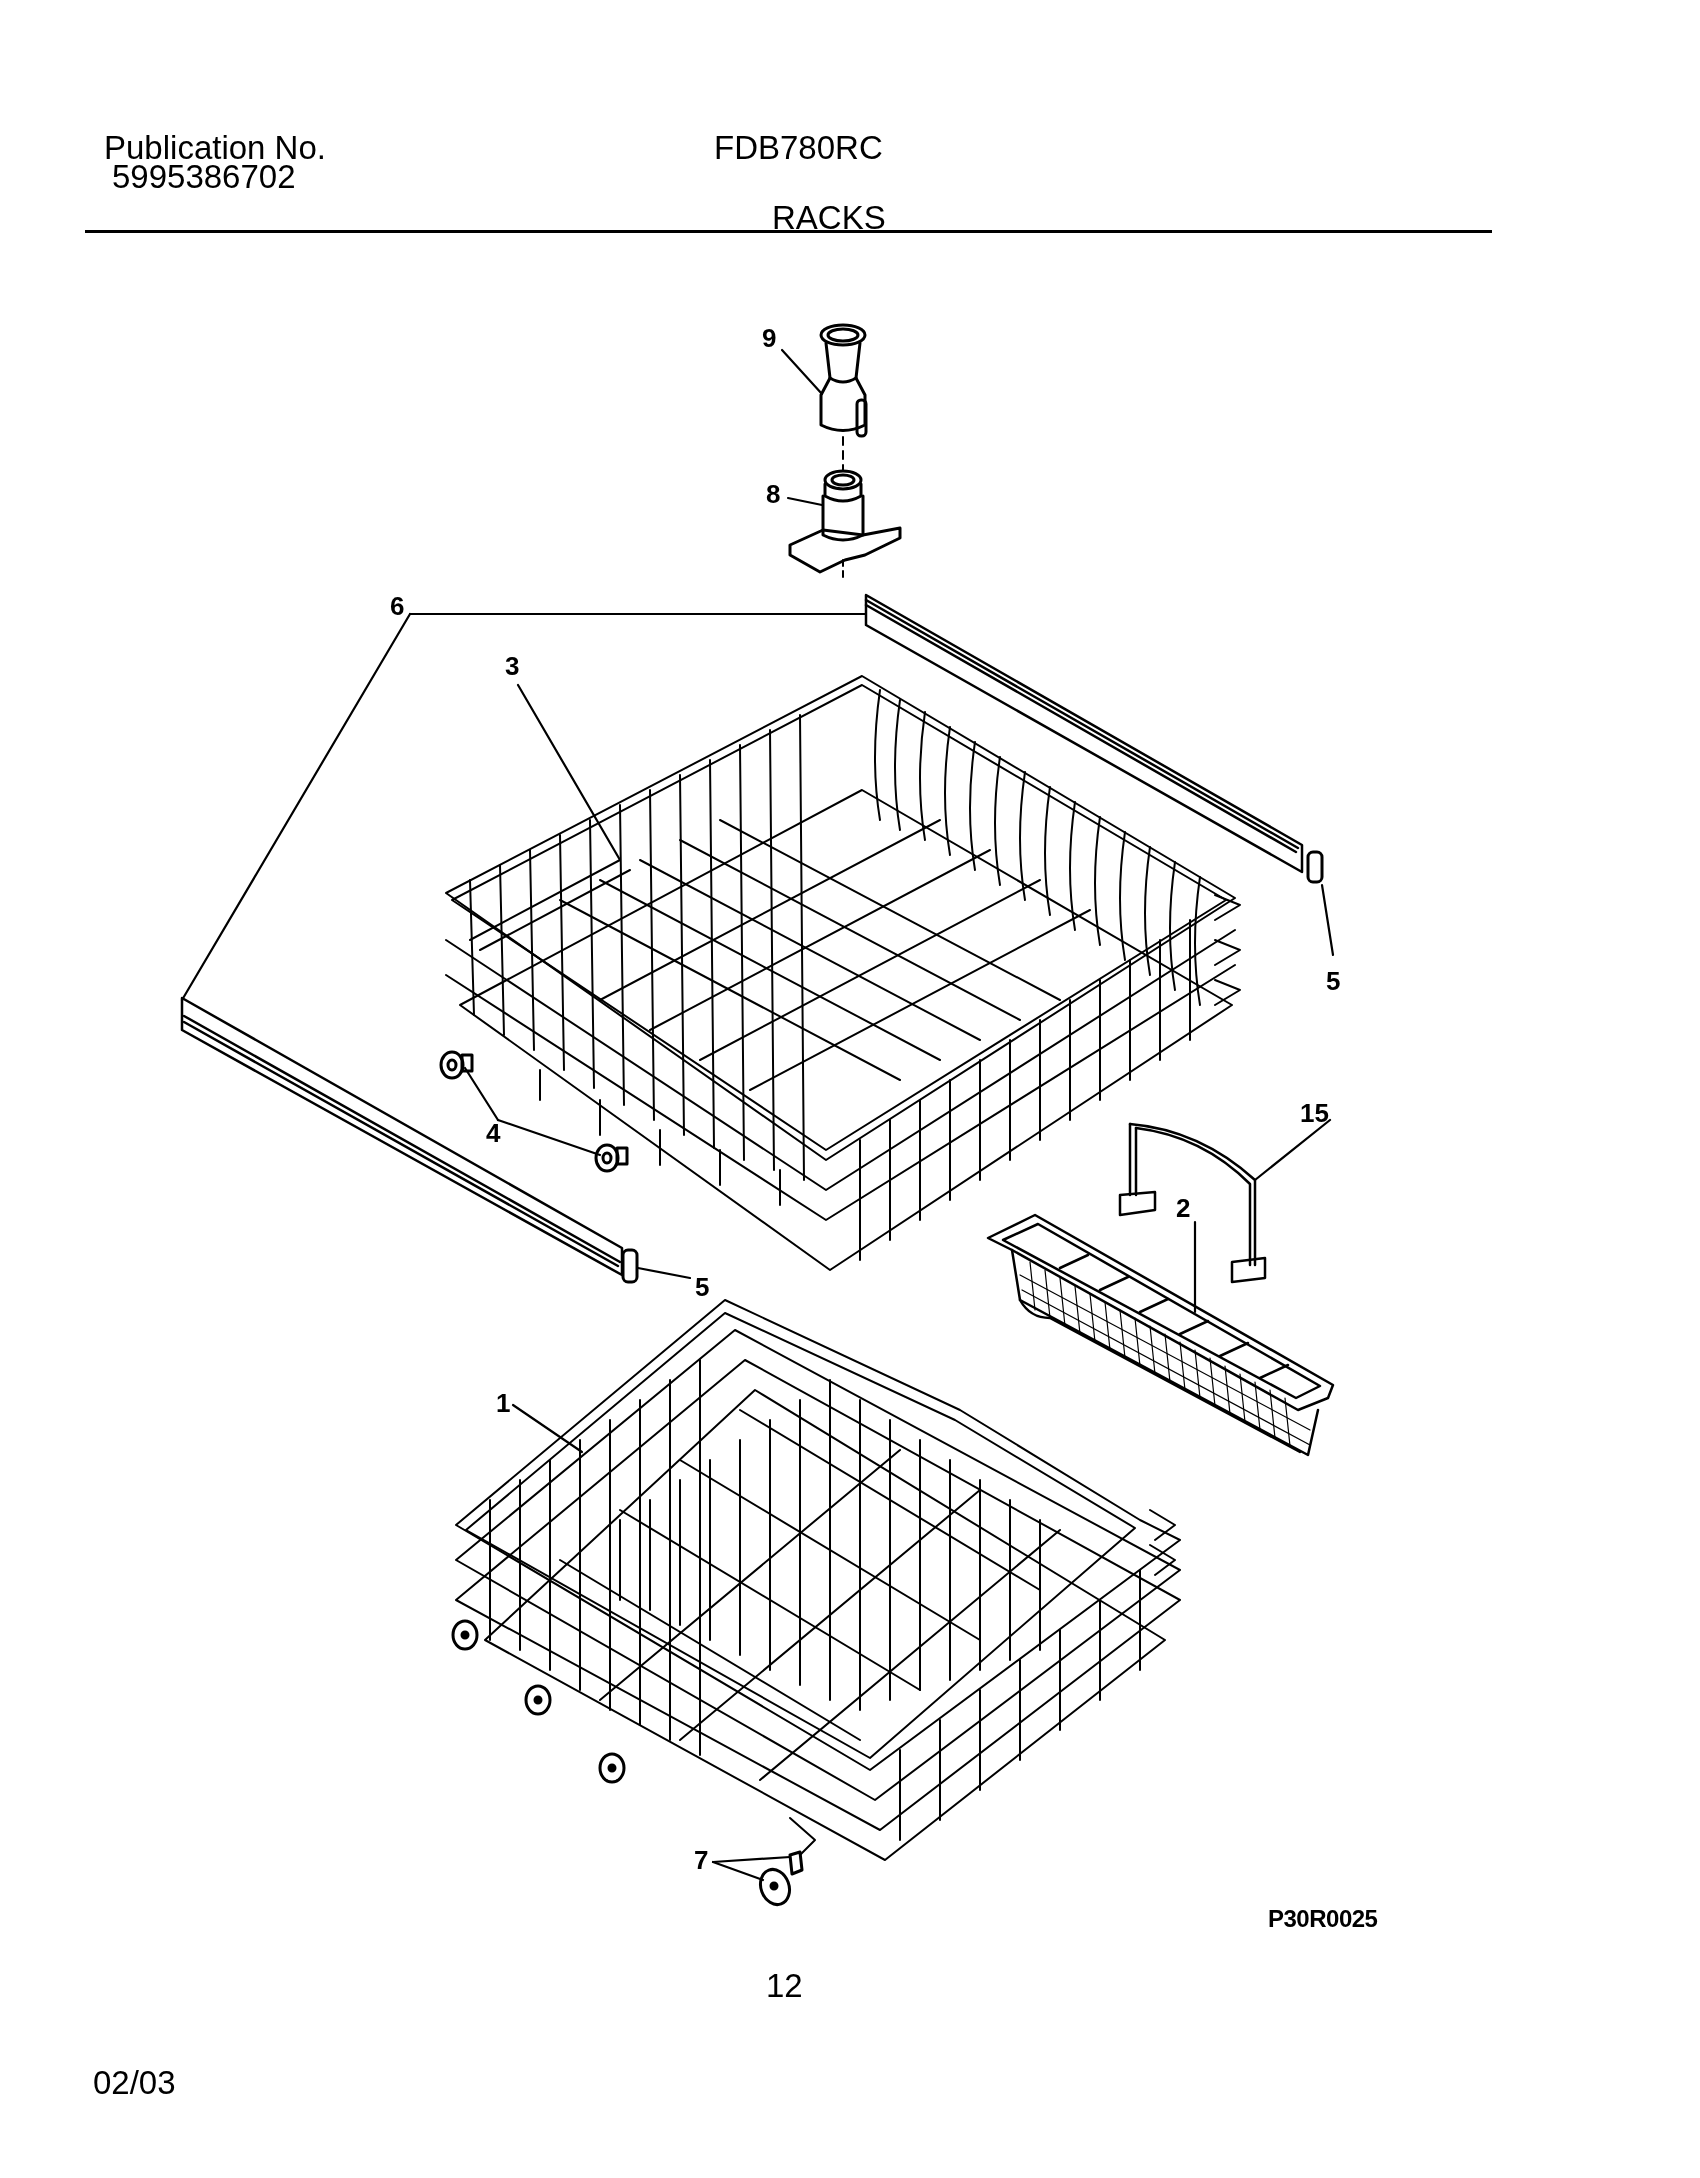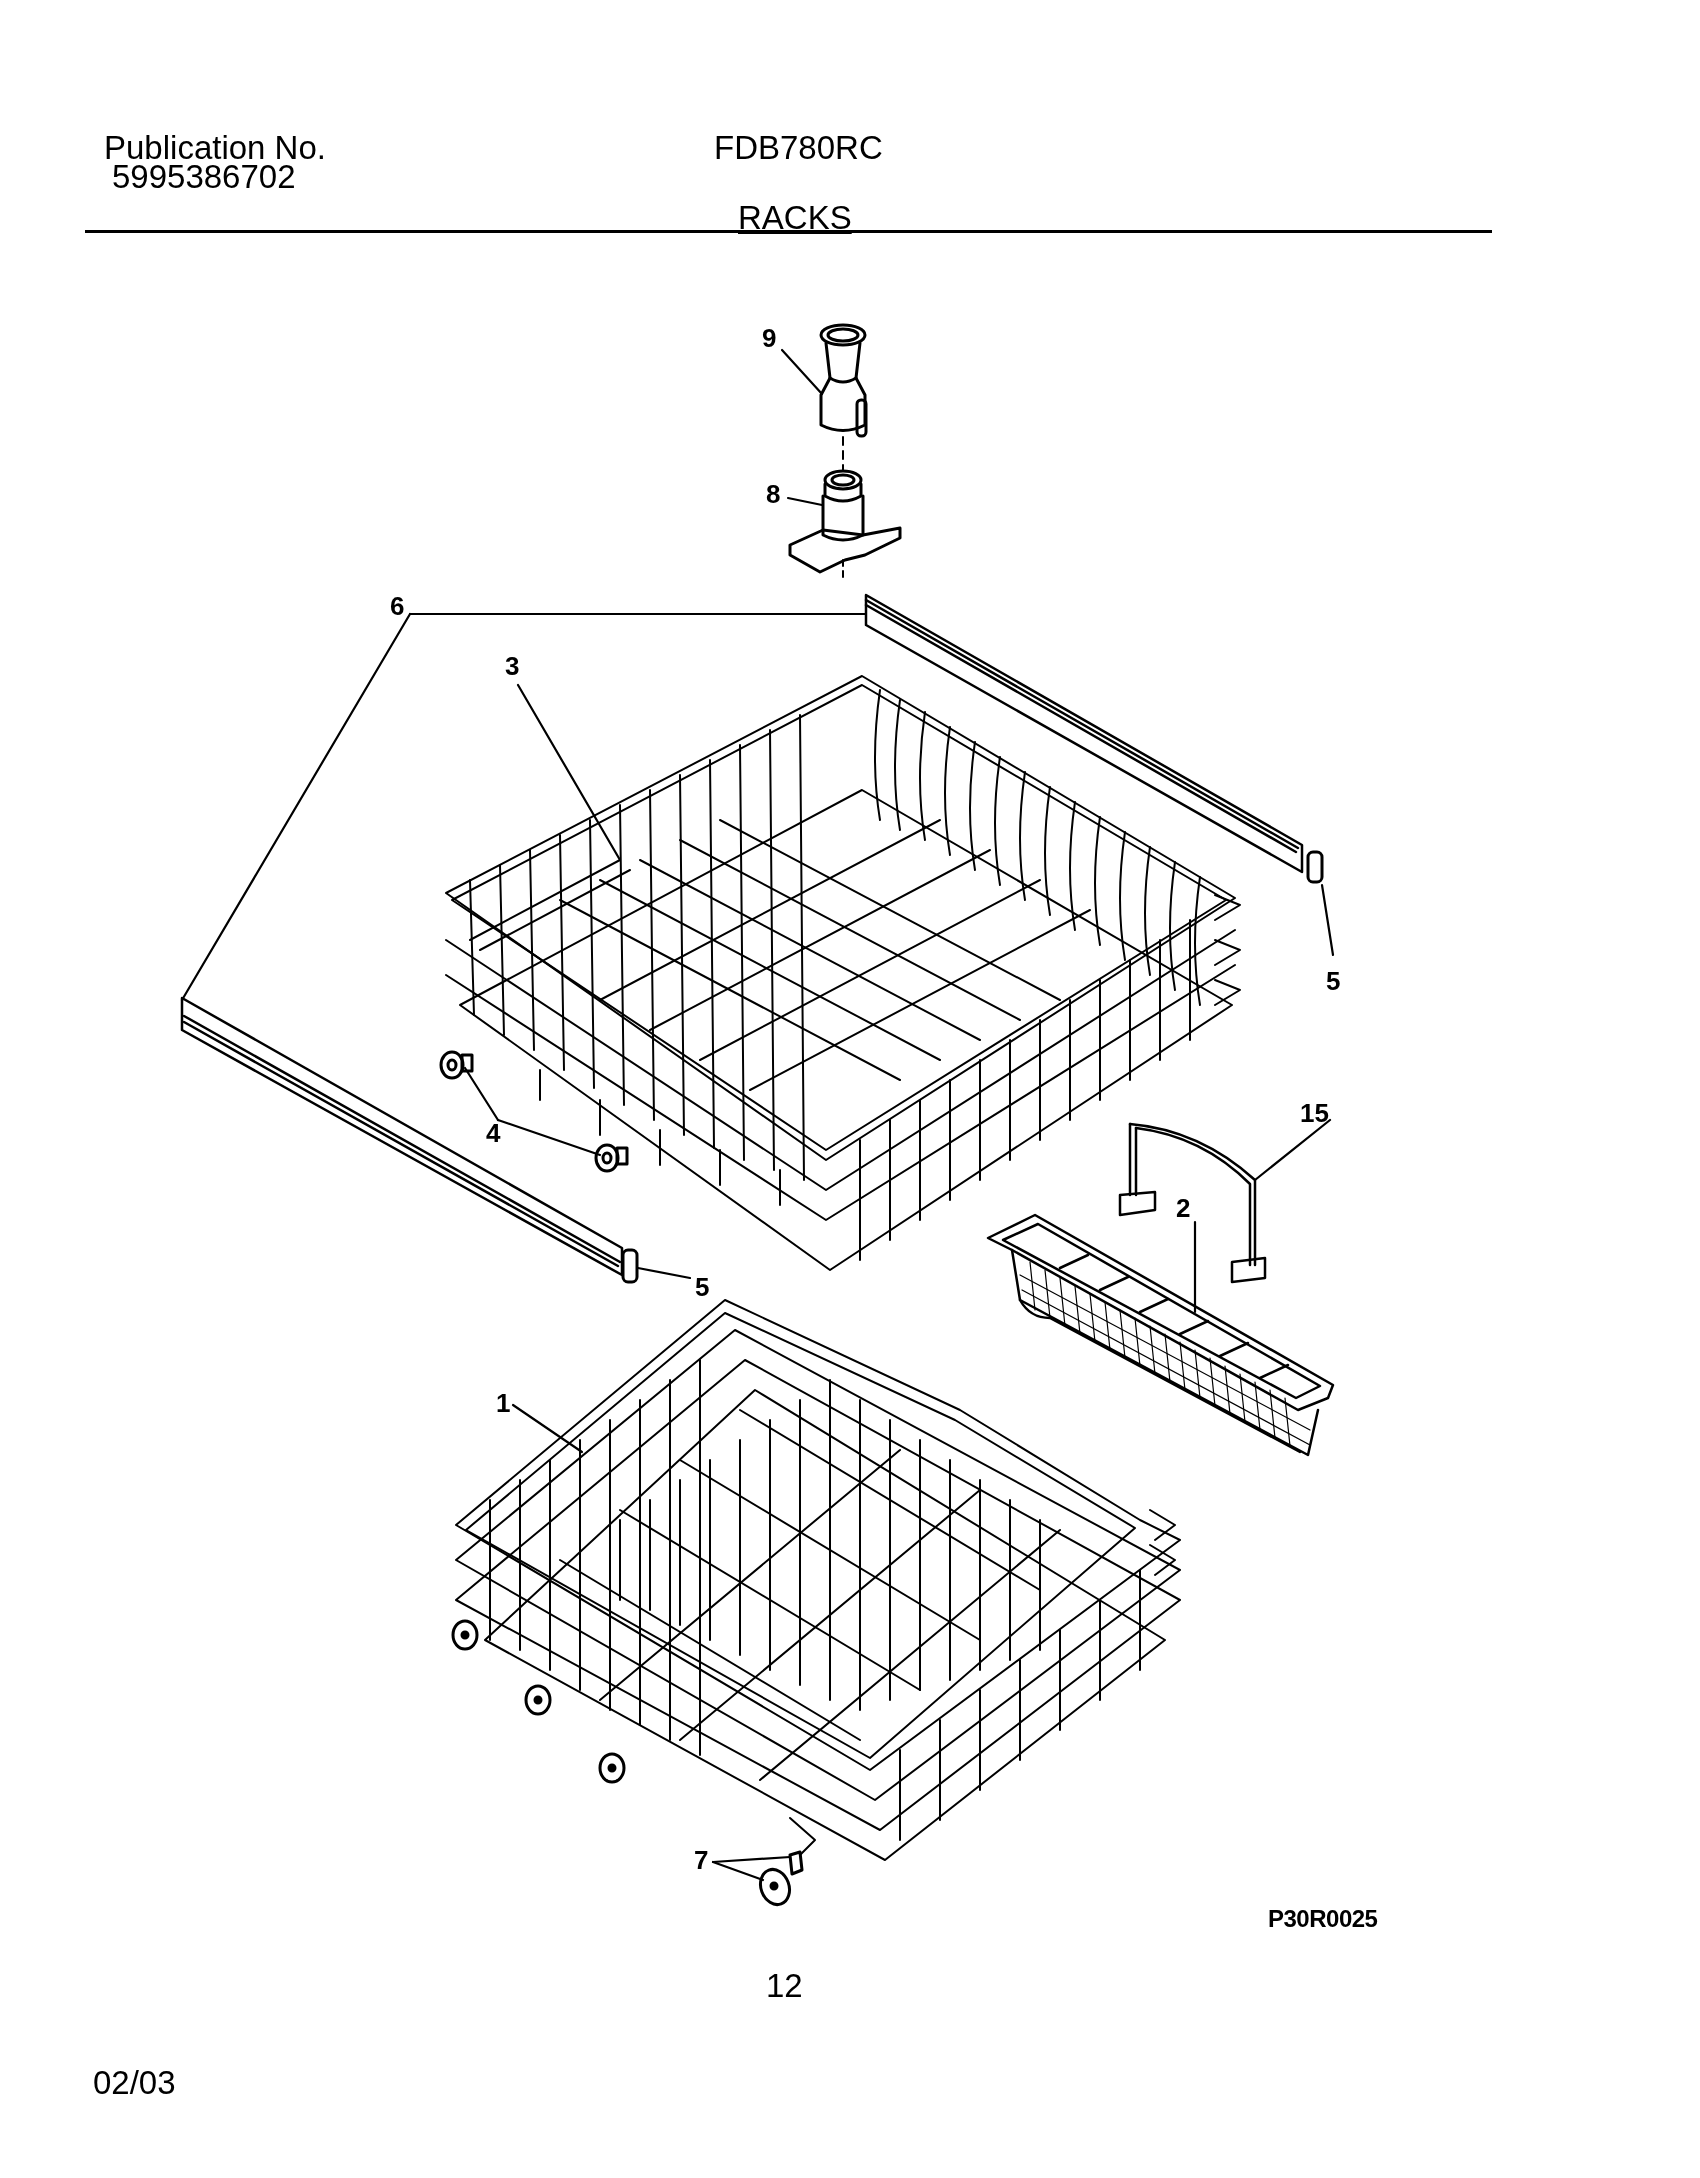--- a/index.html
+++ b/index.html
@@ -11,21 +11,21 @@
   .rule { position:absolute; background:#000; }
   svg.drawing { position:absolute; left:0; top:0; }
   svg.drawing * { vector-effect: non-scaling-stroke; }
 </style>
 </head>
 <body>
 
 <div class="txt hdr" style="left:104px; top:131px;">Publication No.</div>
 <div class="txt hdr" style="left:112px; top:160px;">5995386702</div>
 <div class="txt hdr" style="left:714px; top:131px;text-align:center;">FDB780RC</div>
-<div class="txt hdr" style="left:738px; top:201px;text-decoration:underline;">RACKS</div>
+<div class="txt hdr" style="left:772px; top:201px;">RACKS</div>
 <div class="rule" style="left:85px; top:230px; width:1407px; height:3px;"></div>
 
 <svg class="drawing" width="1700" height="2178" viewBox="0 0 1700 2178" fill="none" stroke="#000" stroke-linejoin="round" stroke-linecap="round">
 
   <g stroke-width="3">
     <ellipse cx="843" cy="335" rx="22" ry="10"></ellipse>
     <ellipse cx="843" cy="335" rx="15" ry="6"></ellipse>
     <path d="M826 343 L830 378 M860 343 L856 378"></path>
     <path d="M830 378 Q843 386 856 378 L865 395 L865 425 Q843 436 821 425 L821 395 Z"></path>
     <rect x="857" y="400" width="9" height="36" rx="4"></rect>

